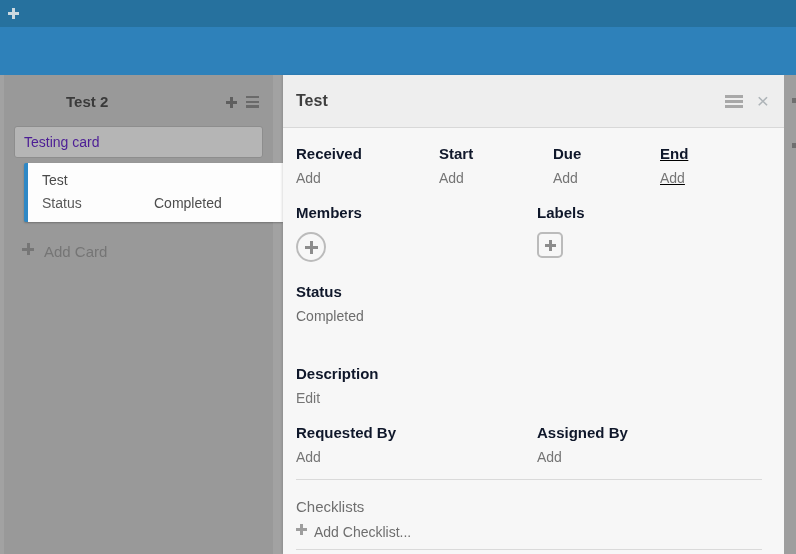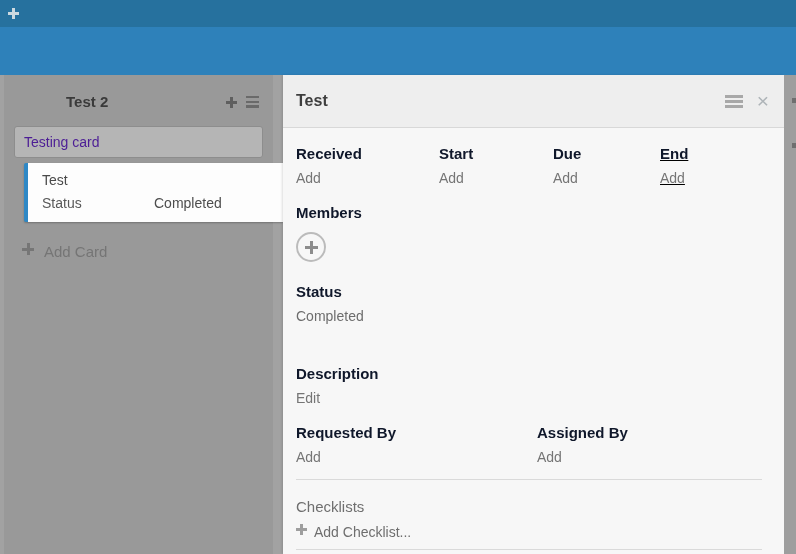--- a/index.html
+++ b/index.html
@@ -150,20 +150,28 @@
 
         <div class="row row-ml">
           <div class="col-half">
             <div class="sec-label">Members</div>
             <div class="btn-wrap">
               <div class="member-btn">
                 <span class="plus plus-13"></span>
               </div>
             </div>
           </div>
+          <div class="col-rest">
+            <div class="sec-label">Labels</div>
+            <div class="btn-wrap">
+              <div class="label-btn">
+                <span class="plus plus-11"></span>
+              </div>
+            </div>
+          </div>
         </div>
 
         <div class="status-block">
           <div class="sec-label">Status</div>
           <div class="value">Completed</div>
         </div>
 
         <div class="desc-block">
           <div class="sec-label">Description</div>
           <div class="link">Edit</div>

